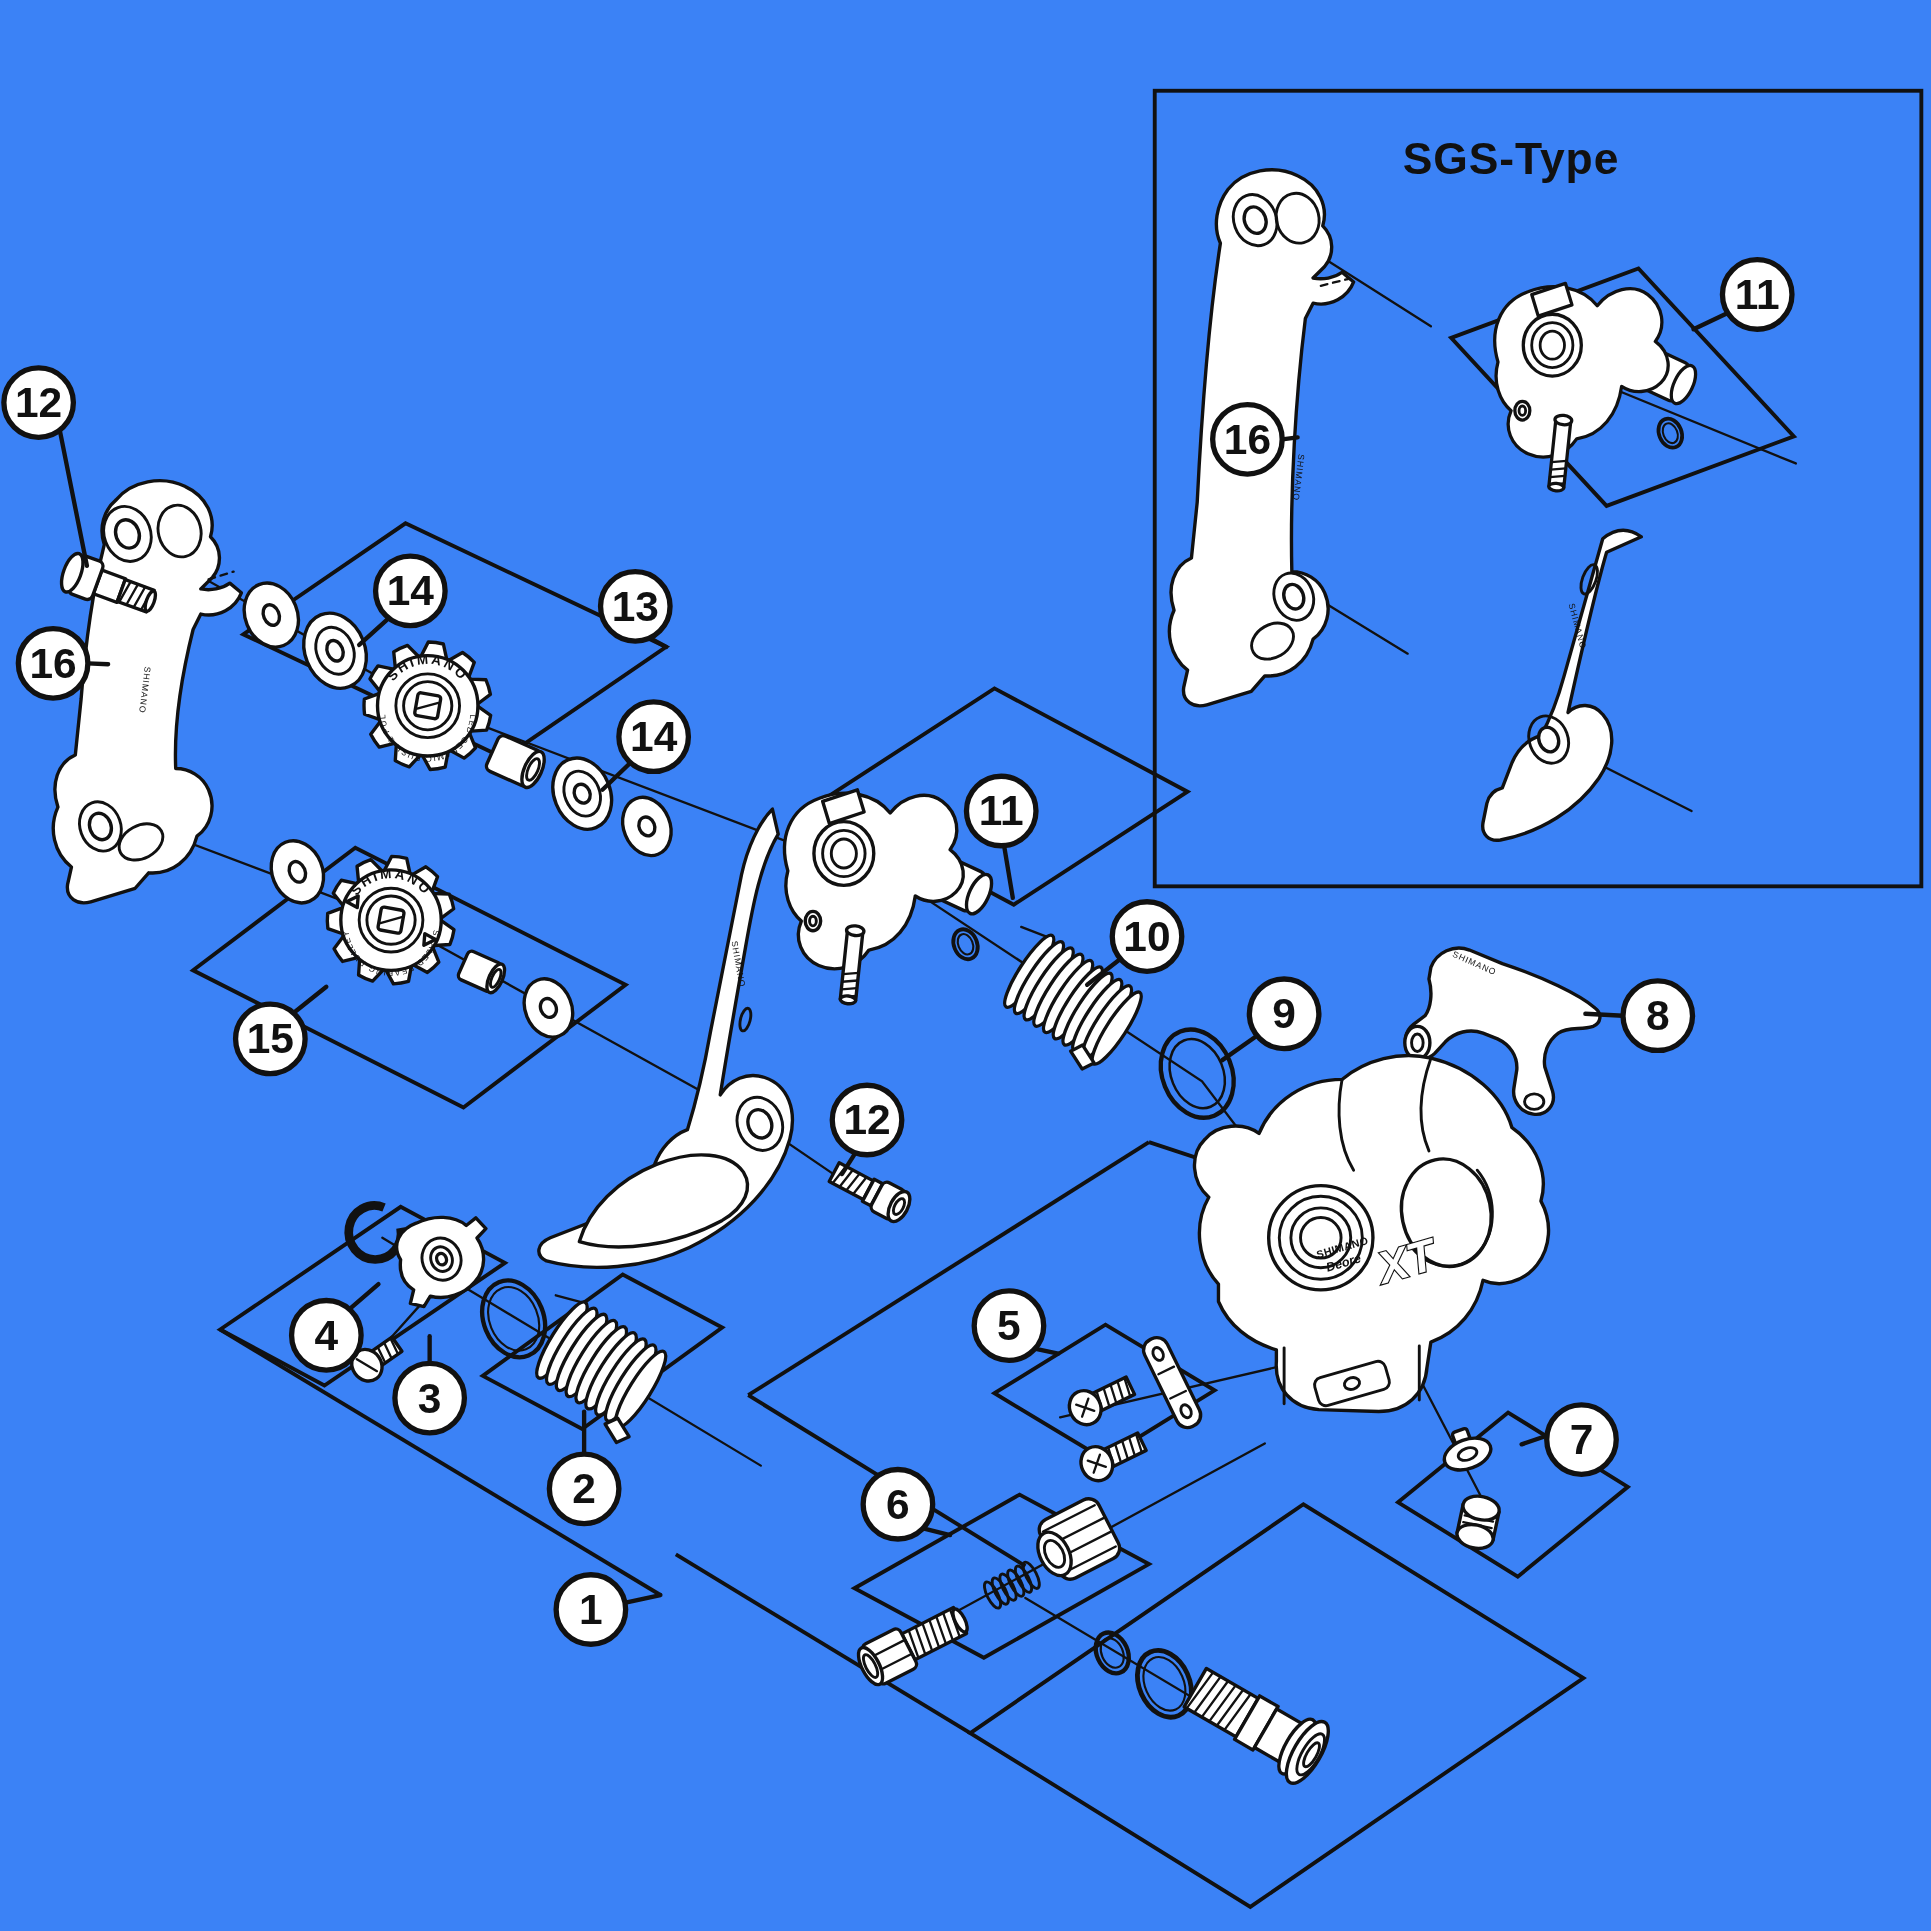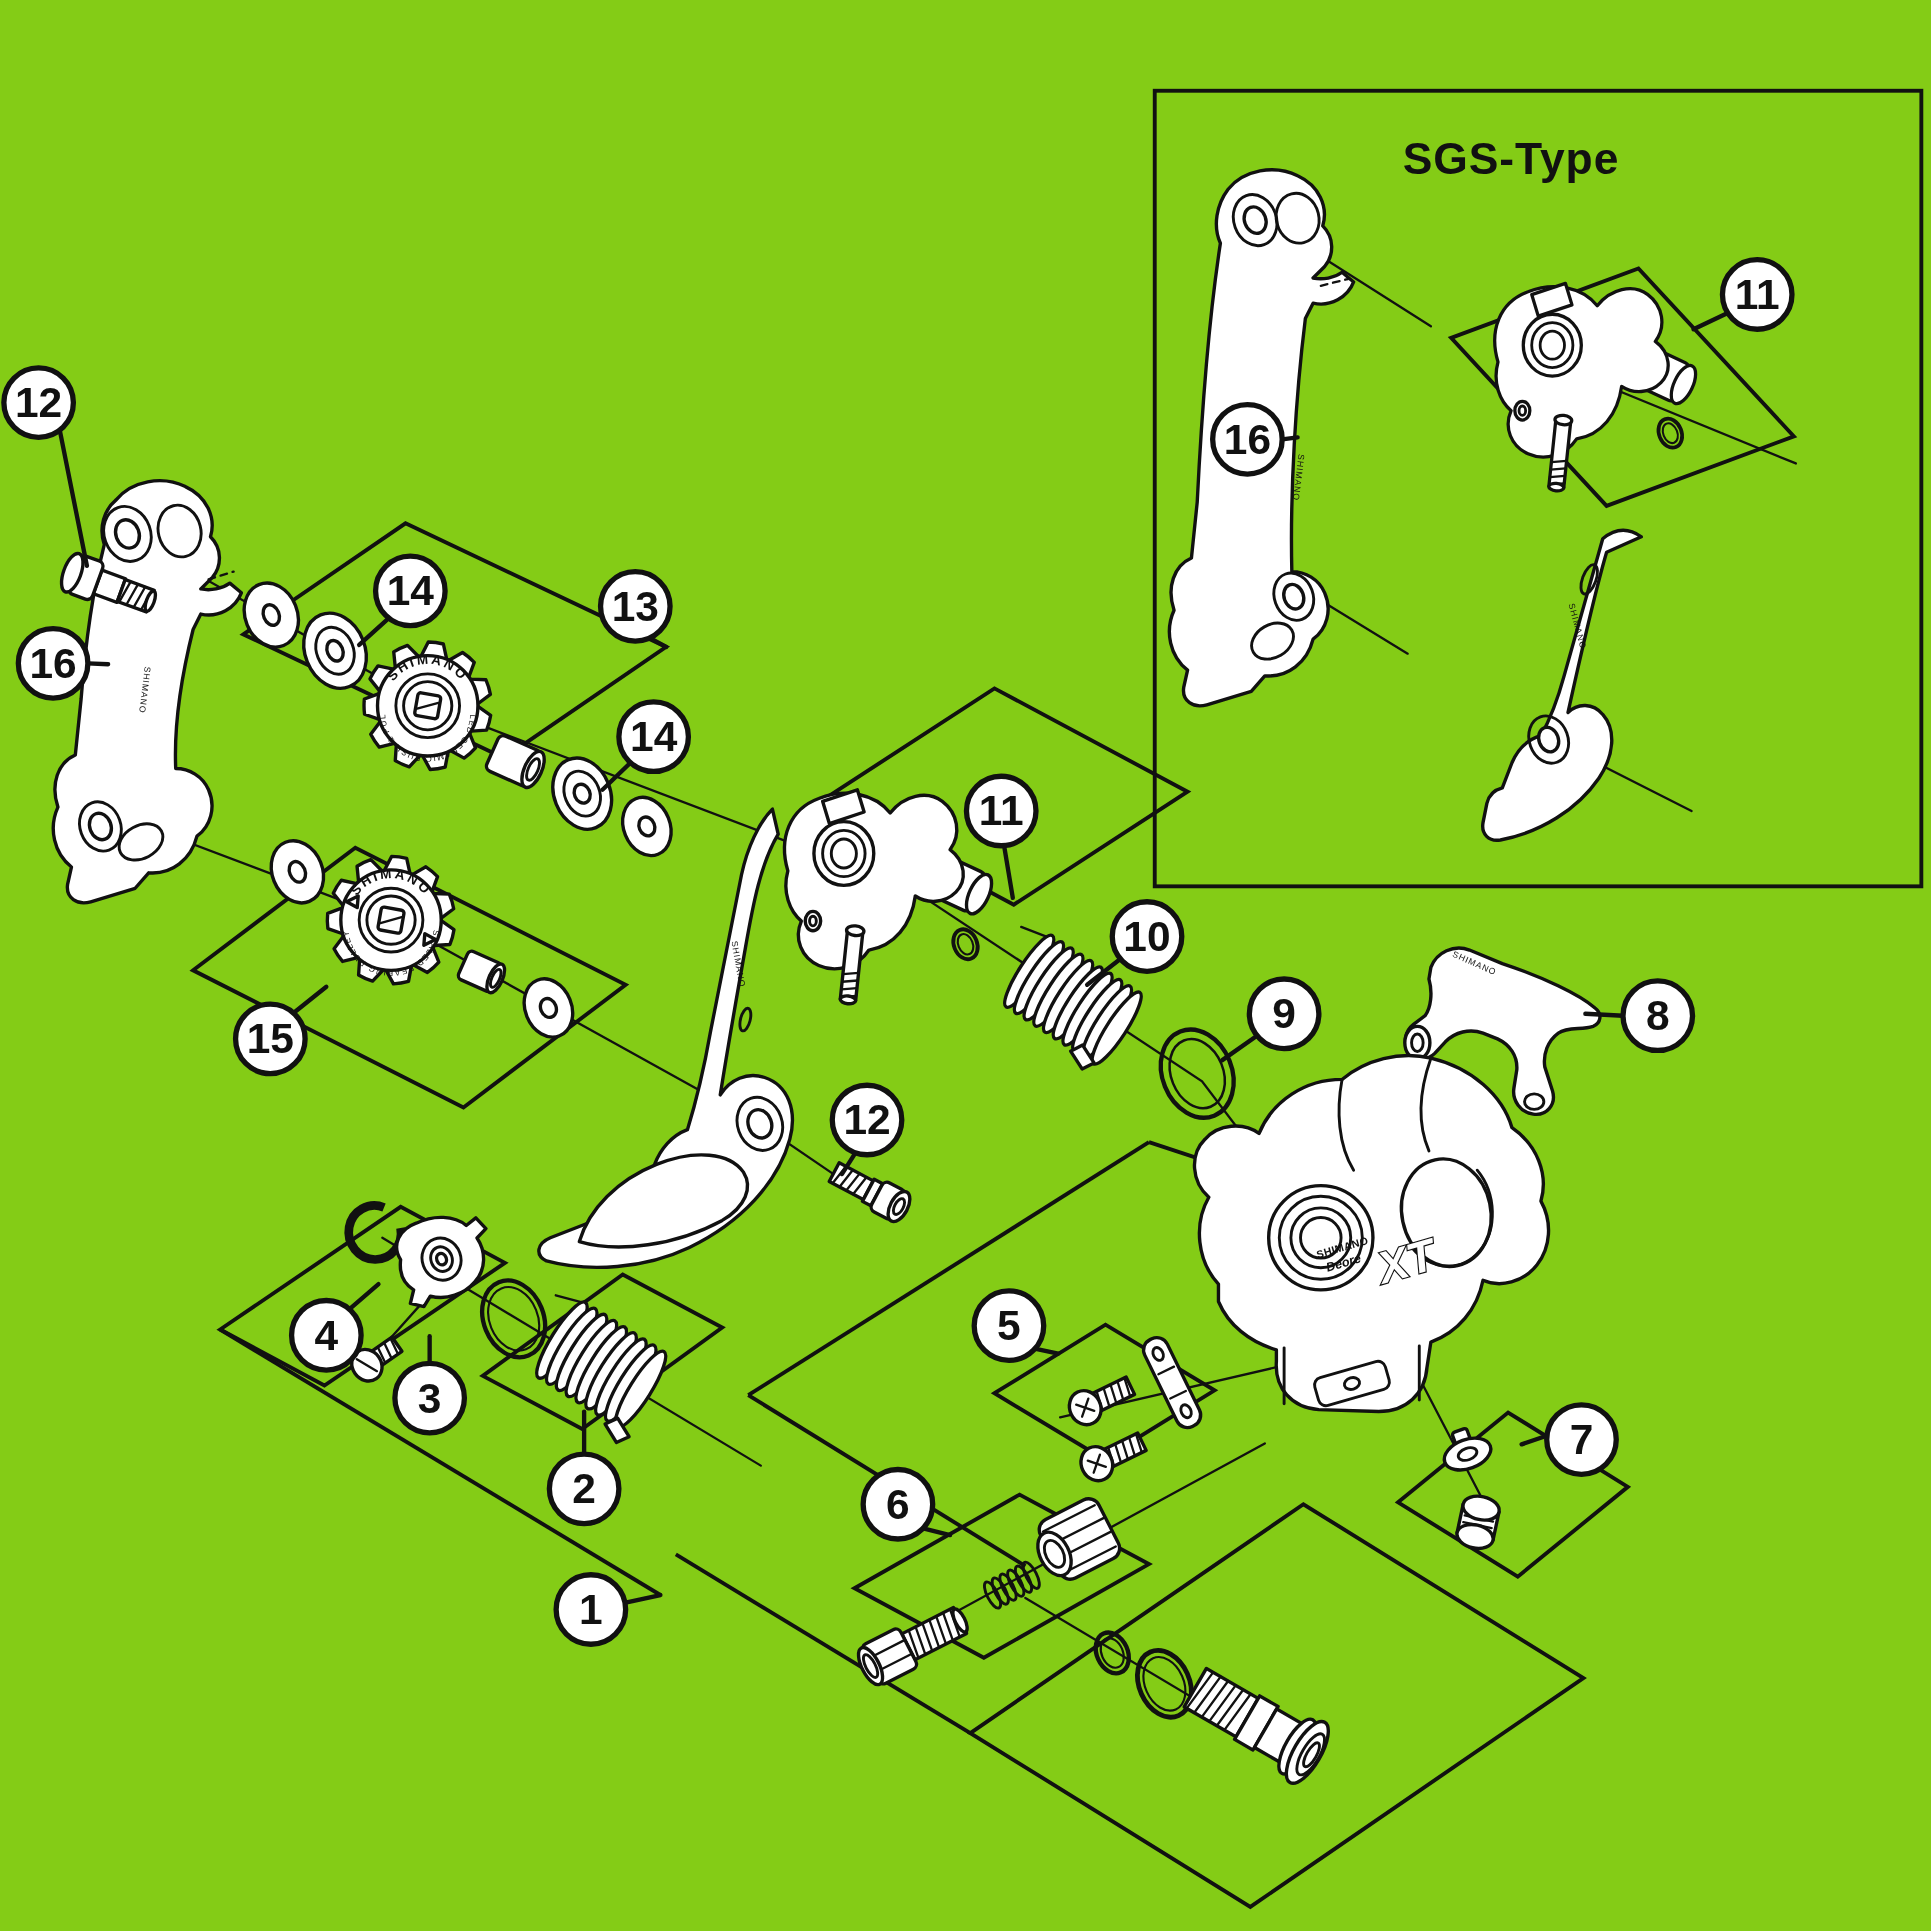--- a/index.html
+++ b/index.html
@@ -1,16 +1,16 @@
 <!DOCTYPE html>
 <html><head>
 <meta charset="utf-8">
 <style>
   html,body{margin:0;padding:0;background:#fff;}
-  .stage{position:relative;width:1931px;height:1931px;background:#84cc16;overflow:hidden;}
+  .stage{position:relative;width:1931px;height:1931px;background:#3b82f6;overflow:hidden;}
   svg{display:block;}
   svg text{font-family:"Liberation Sans",sans-serif;fill:#111;}
   .p{fill:#fff;stroke:#111;stroke-width:3.5;stroke-linejoin:round;stroke-linecap:round;}
   .pn{fill:none;stroke:#111;stroke-width:3;stroke-linejoin:round;stroke-linecap:round;}
   .ax{fill:none;stroke:#111;stroke-width:2.4;stroke-linecap:round;}
   .box{fill:none;stroke:#111;stroke-width:4;}
   .lead{fill:none;stroke:#111;stroke-width:4.5;stroke-linecap:round;}
   .ring{fill:none;stroke:#111;}
   .co circle{fill:#fff;stroke:#111;stroke-width:5.5;}
   .co text{font-size:44px;font-weight:bold;text-anchor:middle;}

